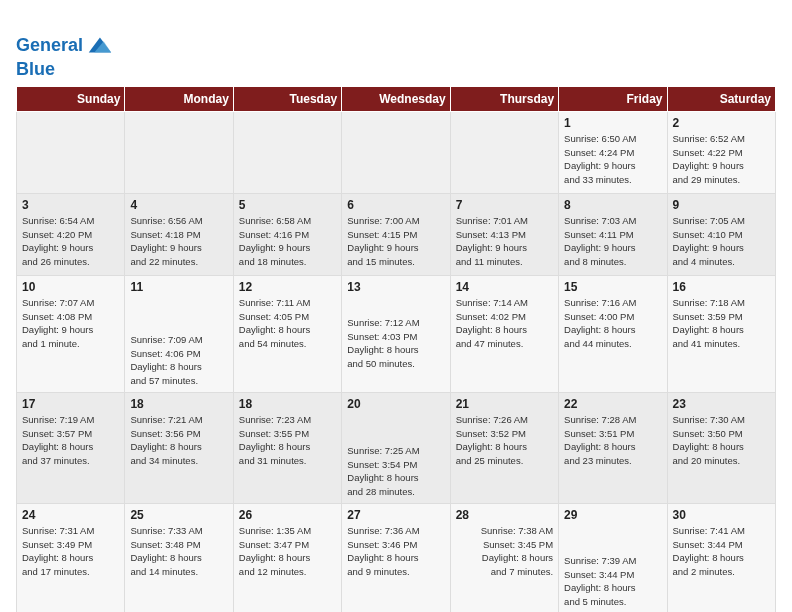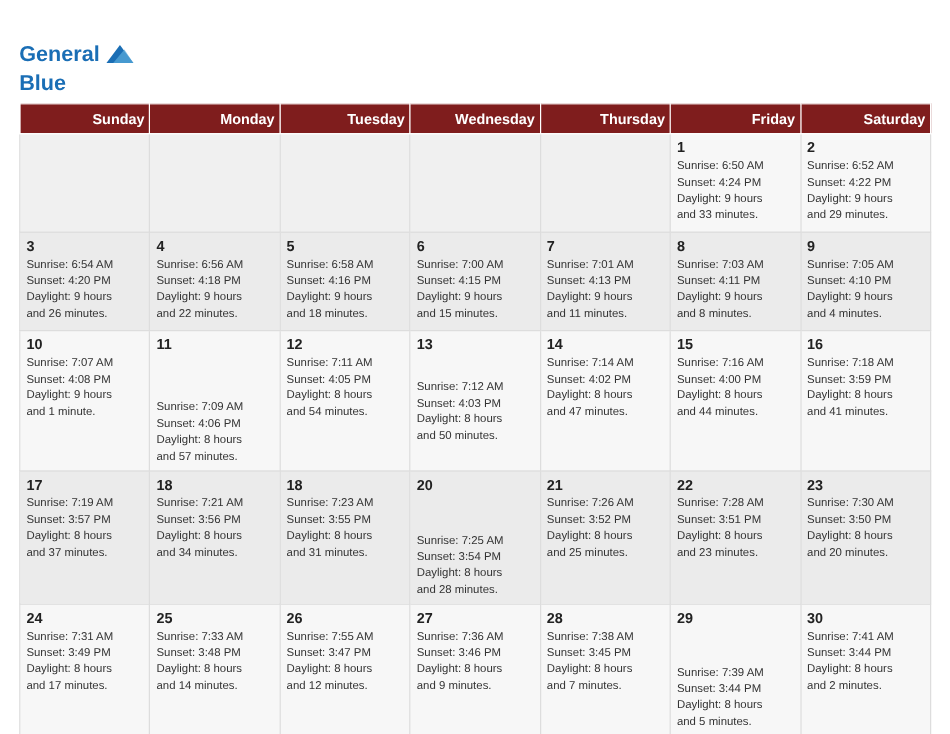--- a/index.html
+++ b/index.html
@@ -316,35 +316,35 @@
           </td>
           <td>
             <span class="day-num">25</span>
             <div class="day-info" style="white-space: pre-line;">Sunrise: 7:33 AM
 Sunset: 3:48 PM
 Daylight: 8 hours
 and 14 minutes.</div>
           </td>
           <td>
             <span class="day-num">26</span>
-            <div class="day-info" style="white-space: pre-line;">Sunrise: 7:55 AM
+            <div class="day-info" style="white-space: pre-line;">Sunrise: 1:35 AM
 Sunset: 3:47 PM
 Daylight: 8 hours
 and 12 minutes.</div>
           </td>
           <td>
             <span class="day-num">27</span>
             <div class="day-info" style="white-space: pre-line;">Sunrise: 7:36 AM
 Sunset: 3:46 PM
 Daylight: 8 hours
 and 9 minutes.</div>
           </td>
           <td>
             <span class="day-num">28</span>
-            <div class="day-info" style="white-space: pre-line;">Sunrise: 7:38 AM
+            <div class="day-info" style="white-space: pre-line; text-align: right;">Sunrise: 7:38 AM
 Sunset: 3:45 PM
 Daylight: 8 hours
 and 7 minutes.</div>
           </td>
           <td>
             <span class="day-num">29</span>
             <div class="day-info" style="white-space: pre-line; margin-top: 32px;">Sunrise: 7:39 AM
 Sunset: 3:44 PM
 Daylight: 8 hours
 and 5 minutes.</div>

